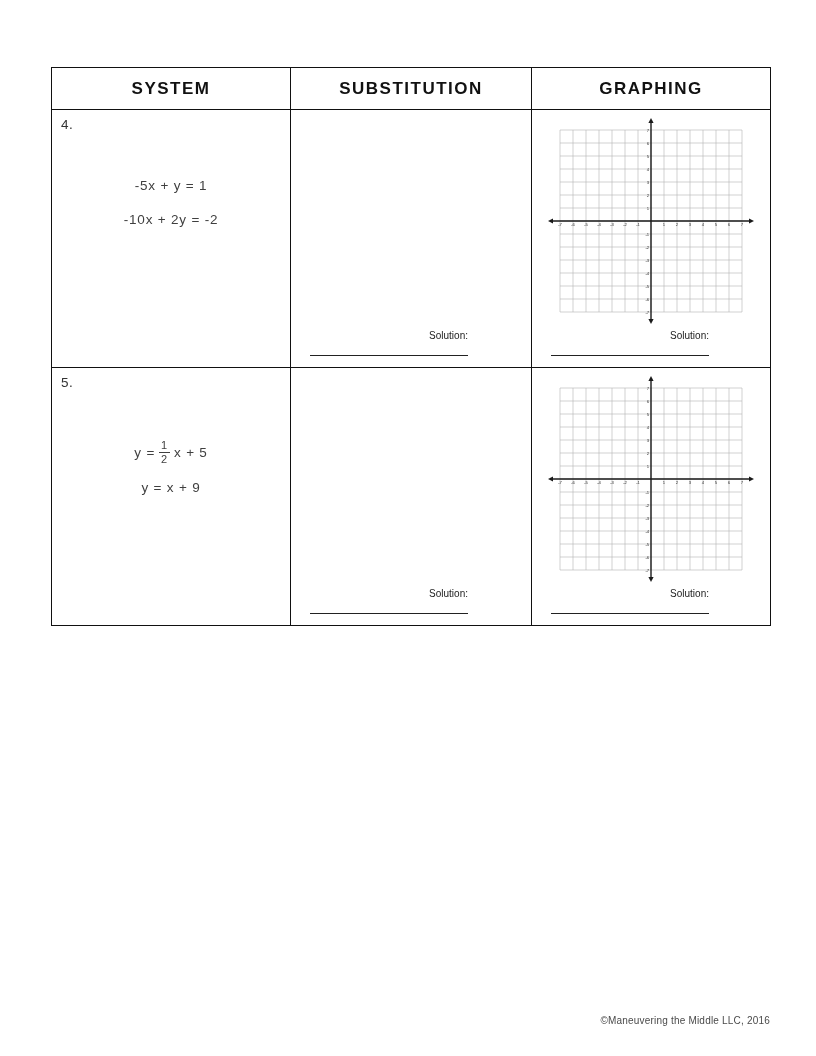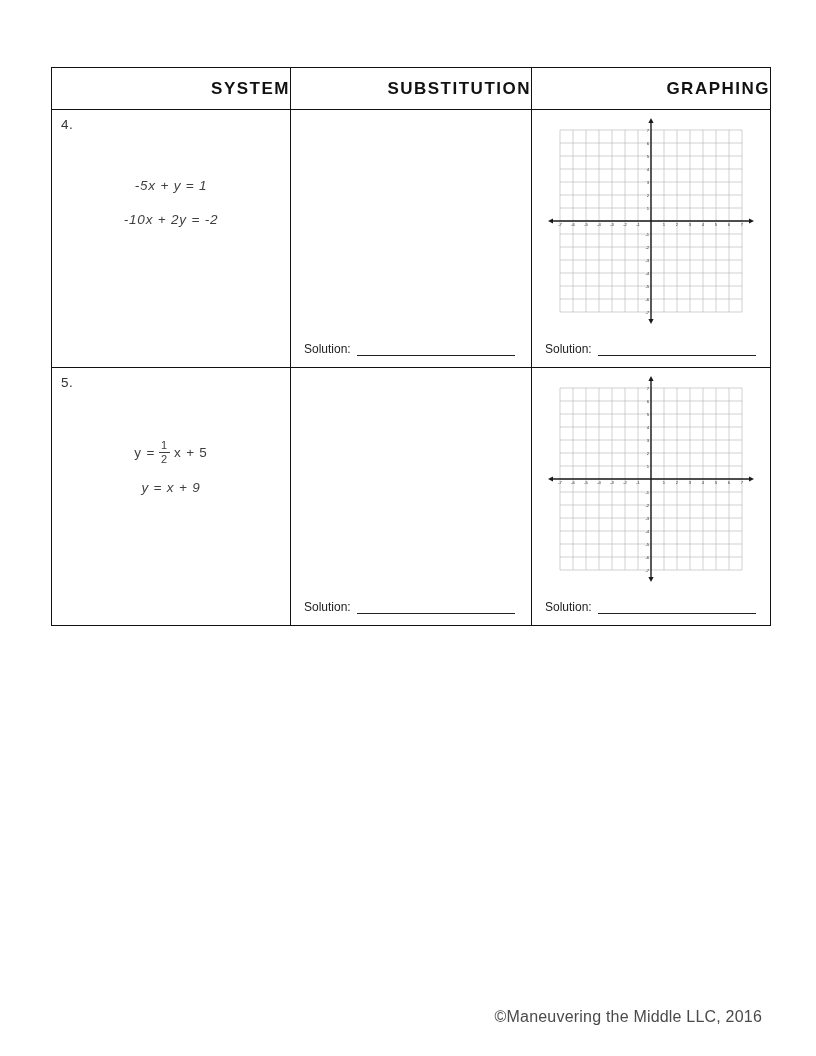--- a/index.html
+++ b/index.html
@@ -23,21 +23,21 @@
     border:1.6px solid #111;
     padding:0;
     vertical-align:top;
     background:#fff;
   }
   .col-system   { width:239px; }
   .col-sub      { width:241px; }
   .col-graph    { width:239px; }
   .ws-table th {
     height:41px;
-    text-align:right;
+    text-align:center;
     vertical-align:middle;
     font-size:17px;
     font-weight:800;
     letter-spacing:1.5px;
     color:#111;
     font-family:"Liberation Sans", sans-serif;
   }
   .ws-table td.cell {
     height:257px;
     position:relative;
@@ -53,57 +53,58 @@
     display:flex;
     flex-direction:column;
     align-items:center;
     gap:19px;
     font-size:13.5px;
     color:#3f3f3f;
     letter-spacing:0.8px;
   }
   .equations.row4 { margin-top:68px; }
   .equations.row5 { margin-top:72px; gap:15px; }
-  .eq { white-space:nowrap;font-style:italic; }
+  .eq { white-space:nowrap; }
   .eq-inline { display:flex; align-items:center; gap:3px; white-space:nowrap; }
   .frac {
     display:inline-flex;
     flex-direction:column;
     align-items:center;
     line-height:1;
     margin:0 1px;
   }
   .frac .num { font-size:11px; padding:0 2px 1px; }
   .frac .den { font-size:11px; padding:1px 2px 0; border-top:1px solid #3f3f3f; }
   .solution-row {
     position:absolute;
     left:13px; bottom:11px;
     display:flex;
     align-items:flex-end;
-    font-size:12px;
+    font-size:10px;
     color:#222;
+    flex-direction:column;
   }
   .sol-line {
     display:inline-block;
     width:158px;
     border-bottom:1.6px solid #222;
     margin-left:6px;
     height:14px;
   }
   .graph-wrap {
     display:flex;
     justify-content:center;
     margin-top:3px;
   }
   .grid-svg { display:block; }
   .footer {
     position:absolute;
-    right:54px;
+    right:46px;
     bottom:30px;
-    font-size:16px;
+    font-size:10px;
     color:#4a4a4a;
     letter-spacing:0.2px;
   }
 </style>
 </head>
 <body>
 
 <div class="page">
 
   <table class="ws-table">

